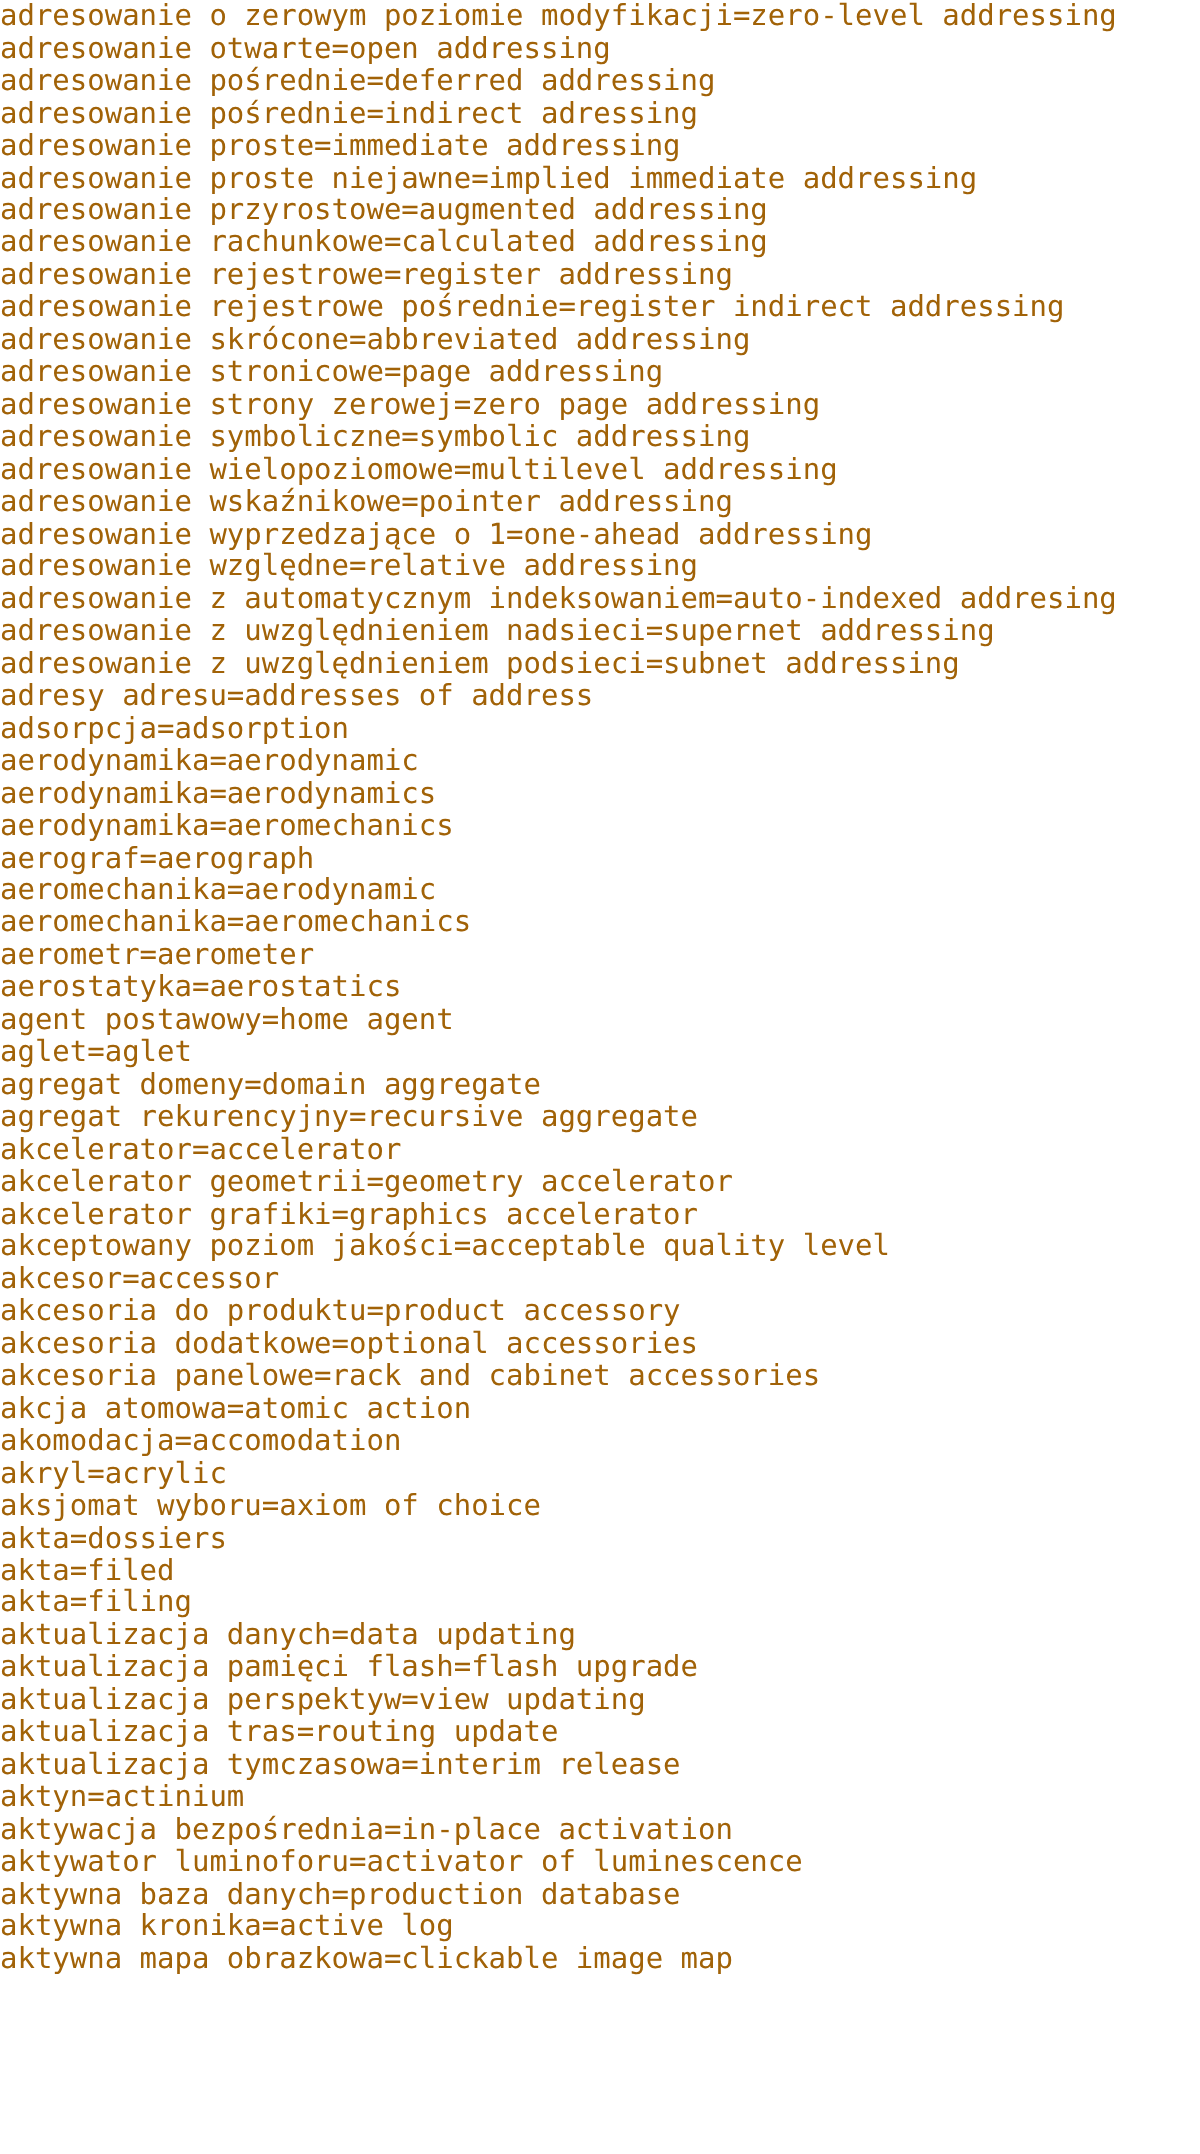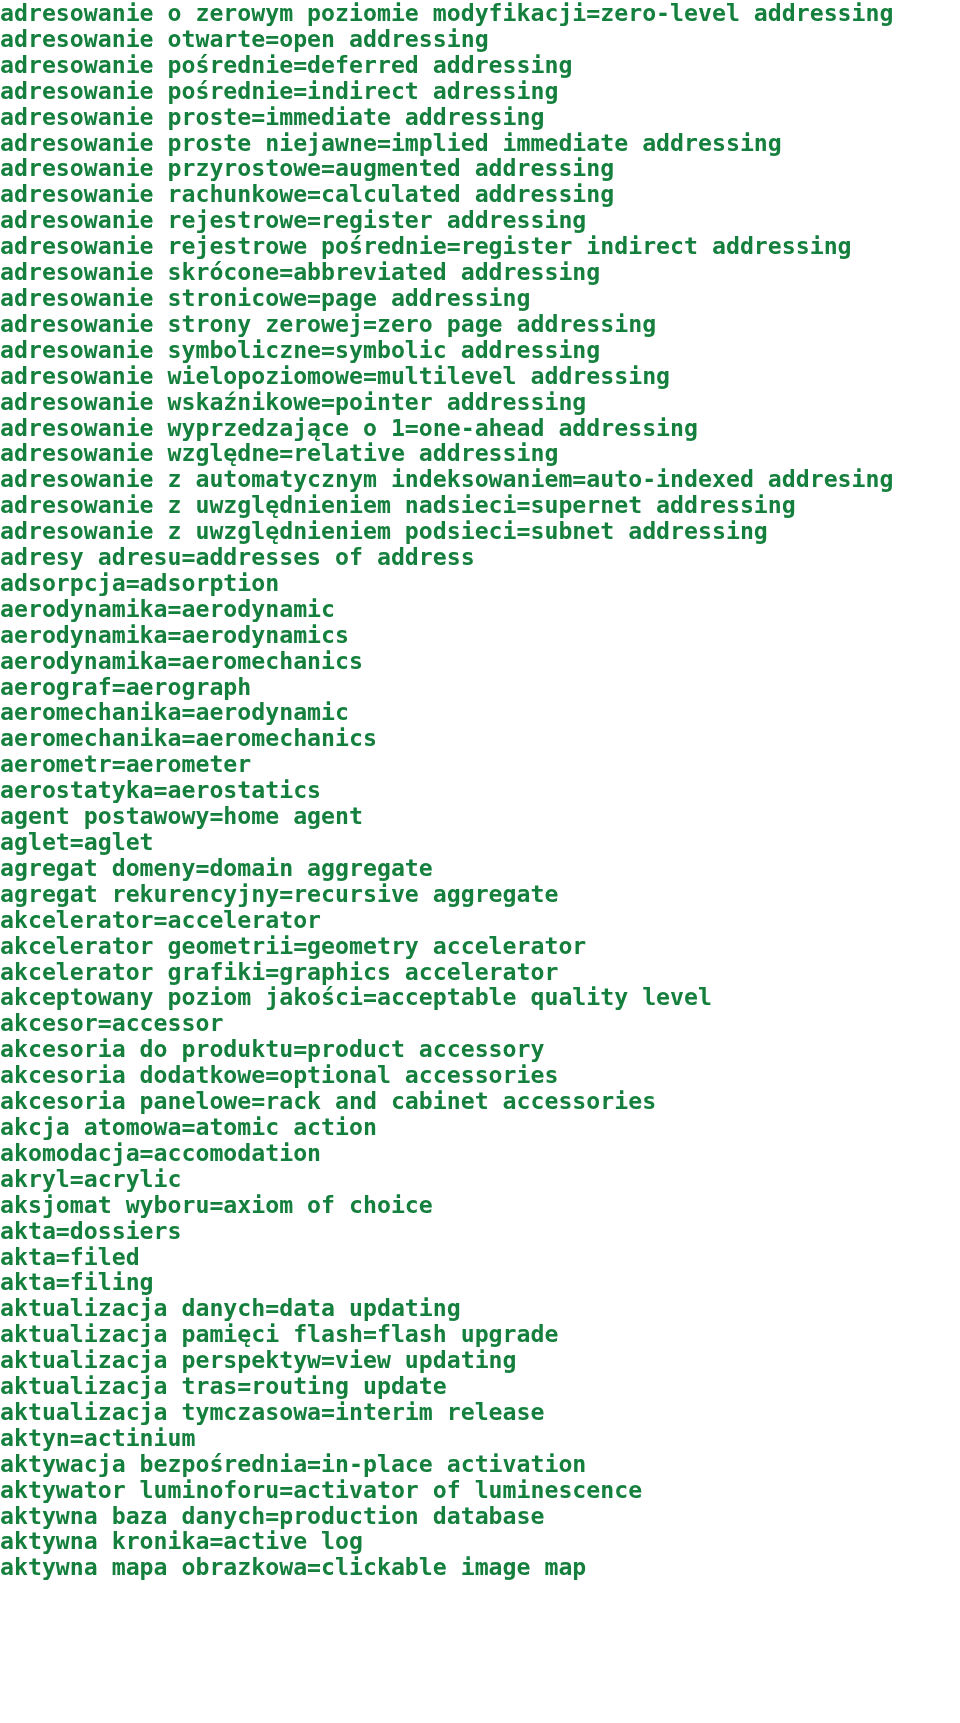--- a/index.html
+++ b/index.html
@@ -14,23 +14,23 @@
     overflow: hidden;
     font-family: "DejaVu Sans Mono", "Liberation Mono", monospace;
   }
   #glossary-list {
     margin: 0;
     padding: 0;
     list-style: none;
     font-size: 23.2px;
     line-height: 25.92px;
     letter-spacing: 0px;
-    color: #15803d;
+    color: #a16207;
     white-space: pre;
-    font-weight: 700;
+    font-weight: 400;
     -webkit-font-smoothing: antialiased;
   }
   #glossary-list li {
     margin: 0;
     padding: 0;
     height: 25.92px;
     white-space: pre;
     overflow: visible;
   }
 </style>

